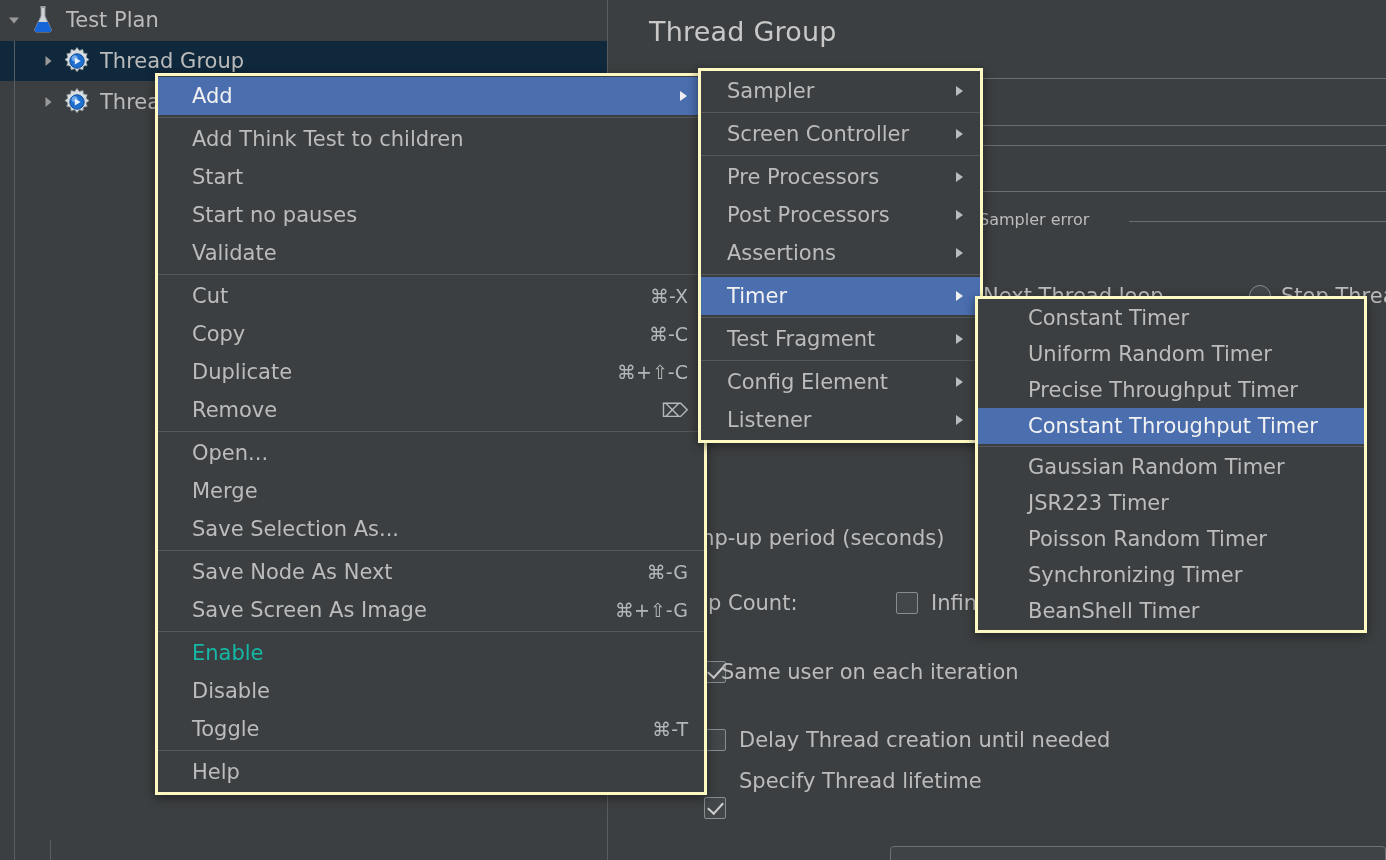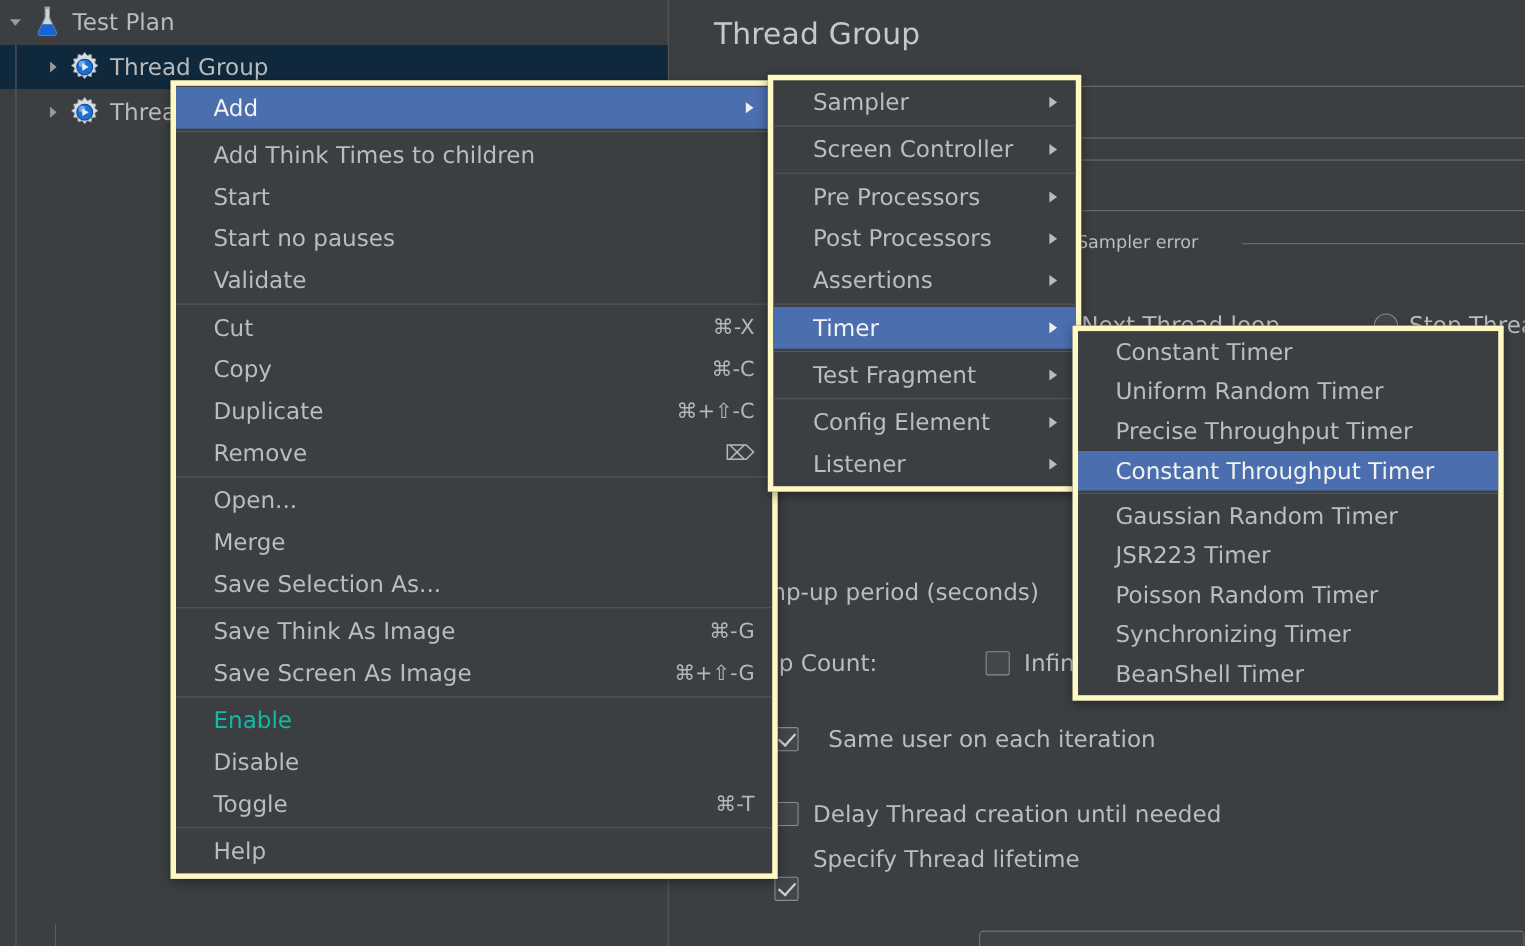--- a/index.html
+++ b/index.html
@@ -71,49 +71,49 @@
     position: absolute; left: 755px; top: 845px; width: 560px; height: 40px;
     border: 1px solid #6f7274; border-radius: 4px; background: #3f4345;
   }
   .vsplit {
     position: absolute; width: 1px; background: #5a5d5f;
   }
 
   
   .menu {
     position: absolute; background: #3c3f41;
-    border: 5px solid #fef9c3;
+    border: 3px solid #fef9c3;
     box-shadow: 0 3px 10px rgba(0,0,0,.45);
     padding: 1px 0;
   }
   .mi {
     position: relative; display: flex; align-items: center;
     height: 38px; color: #bcbcbc; font-size: 21px; white-space: nowrap;
   }
   .mi.selected { background: #4b6eaf; color: #f2f2f2; }
   .mi.disabled { color: #14b8a6; }
-  .mi .mi-label { padding-left: 36px; flex: 1 1 auto; }
+  .mi .mi-label { padding-left: 26px; flex: 1 1 auto; }
   .mi .mi-accel {
     padding-right: 16px; color: #b4b7b9; font-size: 19px;
     font-family: "DejaVu Sans", "Liberation Sans", sans-serif;
   }
   .mi .mi-arrow {
     padding-right: 14px; display: flex; align-items: center;
   }
   .msep { height: 1px; background: #54585a; margin: 2px 0; }
 
   
   #menu-root { left: 155px; top: 73px; width: 552px; }
   #menu-root .mi .mi-label { padding-left: 34px; }
   
   #menu-add { left: 698px; top: 68px; width: 285px; }
   
   #menu-timer { left: 975px; top: 296px; width: 392px; }
   #menu-timer .mi { height: 36px; }
-  #menu-timer .mi .mi-label { padding-left: 34px; }
+  #menu-timer .mi .mi-label { padding-left: 50px; }
 </style>
 </head>
 <body>
 
 <div id="root">
 
   <div class="tree-panel">
     <div class="tree-row depth0" style="top:0;">
       <span class="twisty">
         <svg width="14" height="14" viewBox="0 0 14 14">
@@ -187,21 +187,21 @@
     <div class="radio-dot" style="left:640px; top:285px;"></div>
     <div class="form-label" style="left:672px; top:284px;">Stop Thread</div>
 
     <div class="form-label" style="left:58px; top:526px;">Ramp-up period (seconds)</div>
 
     <div class="form-label" style="left:62px; top:591px;">Loop Count:</div>
     <div class="cbx" style="left:287px; top:592px;"></div>
     <div class="form-label" style="left:322px; top:591px;">Infinite</div>
 
     <div class="cbx checked" style="left:95px; top:661px;"></div>
-    <div class="form-label" style="left:144px; top:660px;">Same user on each iteration</div>
+    <div class="form-label" style="left:112px; top:660px;">Same user on each iteration</div>
 
     <div class="cbx" style="left:95px; top:729px;"></div>
     <div class="form-label" style="left:130px; top:728px;">Delay Thread creation until needed</div>
 
     <div class="cbx checked" style="left:95px; top:797px;"></div>
     <div class="form-label" style="left:130px; top:769px;text-align:center;">Specify Thread lifetime</div>
 
     <div class="bottom-box" style="left:281px; top:846px; width:496px;"></div>
   </div>
 
@@ -209,21 +209,21 @@
       <div class="mi selected">
         <span class="mi-label">Add</span>
         <span class="mi-arrow">
           <svg width="14" height="14" viewBox="0 0 14 14">
             <polygon points="4,2 4,12 11,7" fill="#f0f0f0"></polygon>
           </svg>
         </span>
       </div>
       <div class="msep"></div>
       <div class="mi">
-        <span class="mi-label">Add Think Times to children</span>
+        <span class="mi-label">Add Think Test to children</span>
       </div>
       <div class="mi">
         <span class="mi-label">Start</span>
       </div>
       <div class="mi">
         <span class="mi-label">Start no pauses</span>
       </div>
       <div class="mi">
         <span class="mi-label">Validate</span>
       </div>
@@ -249,21 +249,21 @@
         <span class="mi-label">Open...</span>
       </div>
       <div class="mi">
         <span class="mi-label">Merge</span>
       </div>
       <div class="mi">
         <span class="mi-label">Save Selection As...</span>
       </div>
       <div class="msep"></div>
       <div class="mi">
-        <span class="mi-label">Save Think As Image</span>
+        <span class="mi-label">Save Node As Next</span>
         <span class="mi-accel">⌘-G</span>
       </div>
       <div class="mi">
         <span class="mi-label">Save Screen As Image</span>
         <span class="mi-accel">⌘+⇧-G</span>
       </div>
       <div class="msep"></div>
       <div class="mi disabled">
         <span class="mi-label">Enable</span>
       </div>

